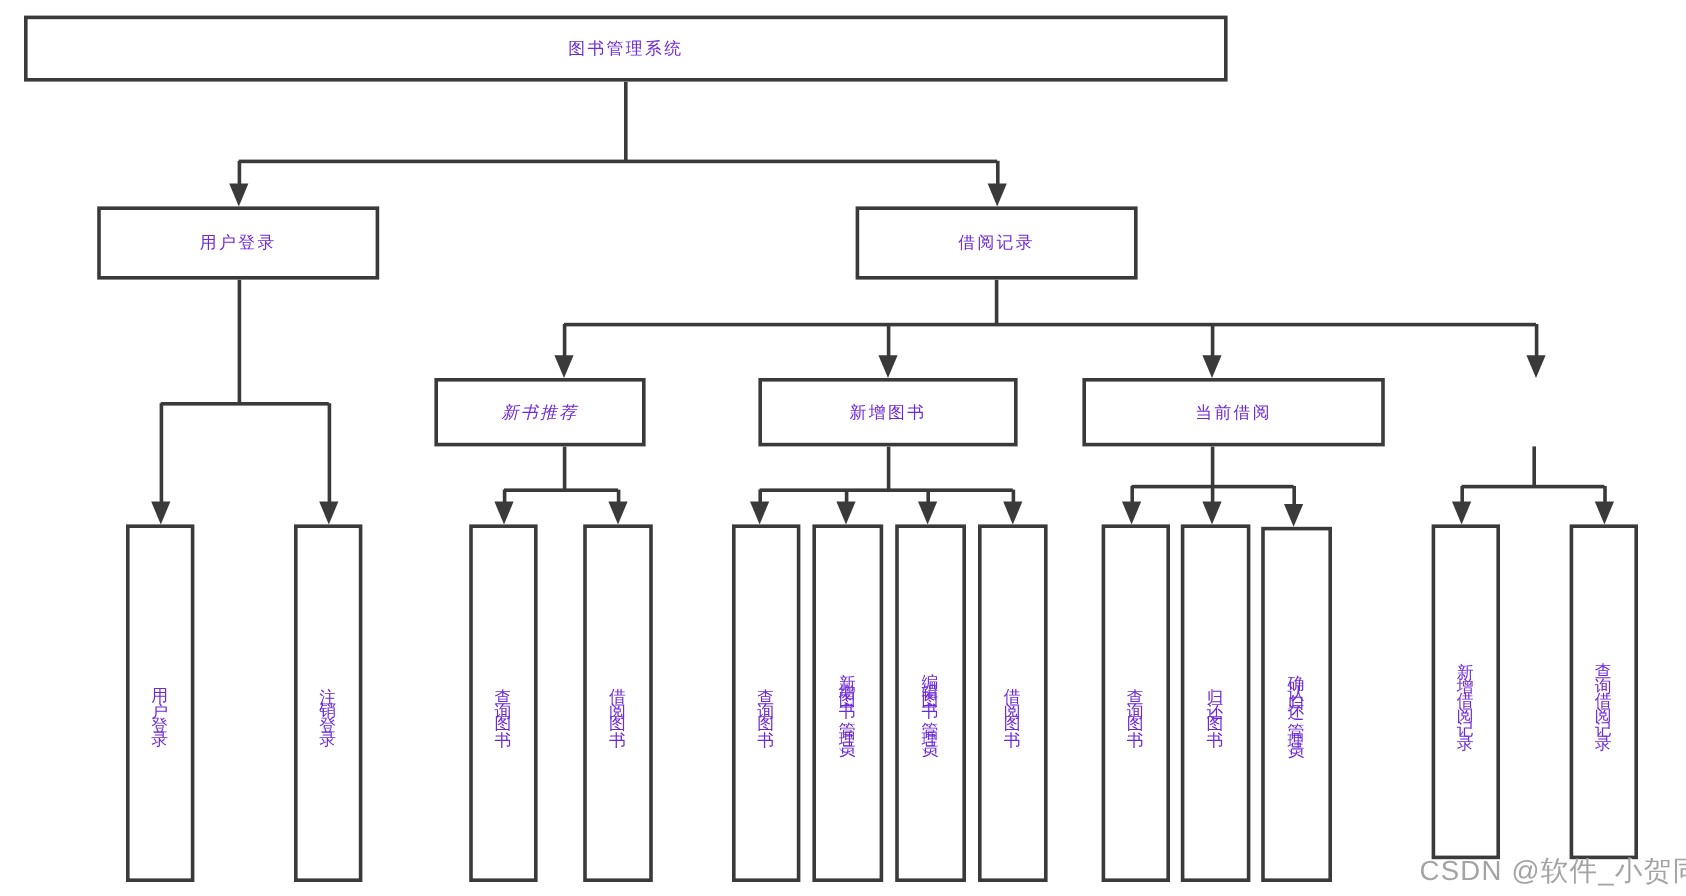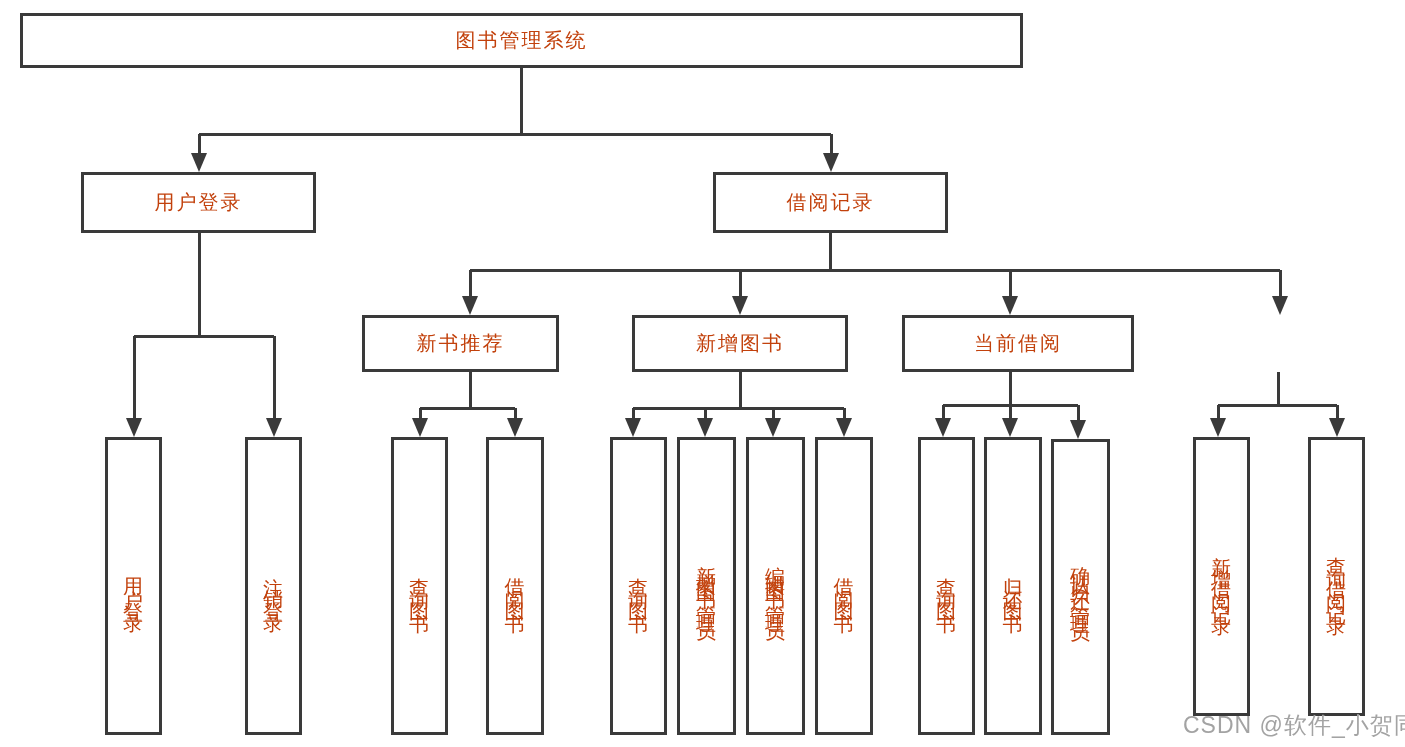--- a/index.html
+++ b/index.html
@@ -18,22 +18,22 @@
   .node {
     position: absolute;
     box-sizing: border-box;
     border: 3px solid #3a3a3a;
     background: #ffffff;
     display: flex;
     align-items: center;
     justify-content: center;
   }
   .node-label {
-    color: #c2410c;
-    font-size: 20px;
+    color: #6d28d9;
+    font-size: 14px;
     white-space: nowrap;
     letter-spacing: 2px;
   }
   .node.v .node-label {
     writing-mode: vertical-rl;
     white-space: normal;
     letter-spacing: 12px;
     line-height: 1;
   }
   .node.v .node-label.long {
@@ -120,27 +120,27 @@
     <div class="arrowhead" style="left: 1329px; top: 418px;"></div>
     <div class="node" style="left: 20px; top: 13px; width: 1003px; height: 55px;">
       <span class="node-label">图书管理系统</span>
     </div>
     <div class="node" style="left: 81px; top: 172px; width: 235px; height: 61px;">
       <span class="node-label">用户登录</span>
     </div>
     <div class="node" style="left: 713px; top: 172px; width: 235px; height: 61px;">
       <span class="node-label">借阅记录</span>
     </div>
-    <div class="node" style="left: 362px; top: 315px; width: 197px; height: 57px;">
+    <div class="node" style="left: 362px; top: 315px; width: 176px; height: 57px; font-style: italic;">
       <span class="node-label">新书推荐</span>
     </div>
     <div class="node" style="left: 632px; top: 315px; width: 216px; height: 57px;">
       <span class="node-label">新增图书</span>
     </div>
-    <div class="node" style="left: 902px; top: 315px; width: 232px; height: 57px;">
+    <div class="node" style="left: 902px; top: 315px; width: 252px; height: 57px;">
       <span class="node-label">当前借阅</span>
     </div>
     <div class="node v" style="left: 105px; top: 437px; width: 57px; height: 298px;">
       <span class="node-label">用户登录</span>
     </div>
     <div class="node v" style="left: 245px; top: 437px; width: 57px; height: 298px;">
       <span class="node-label">注销登录</span>
     </div>
     <div class="node v" style="left: 391px; top: 437px; width: 57px; height: 298px;">
       <span class="node-label">查询图书</span>

